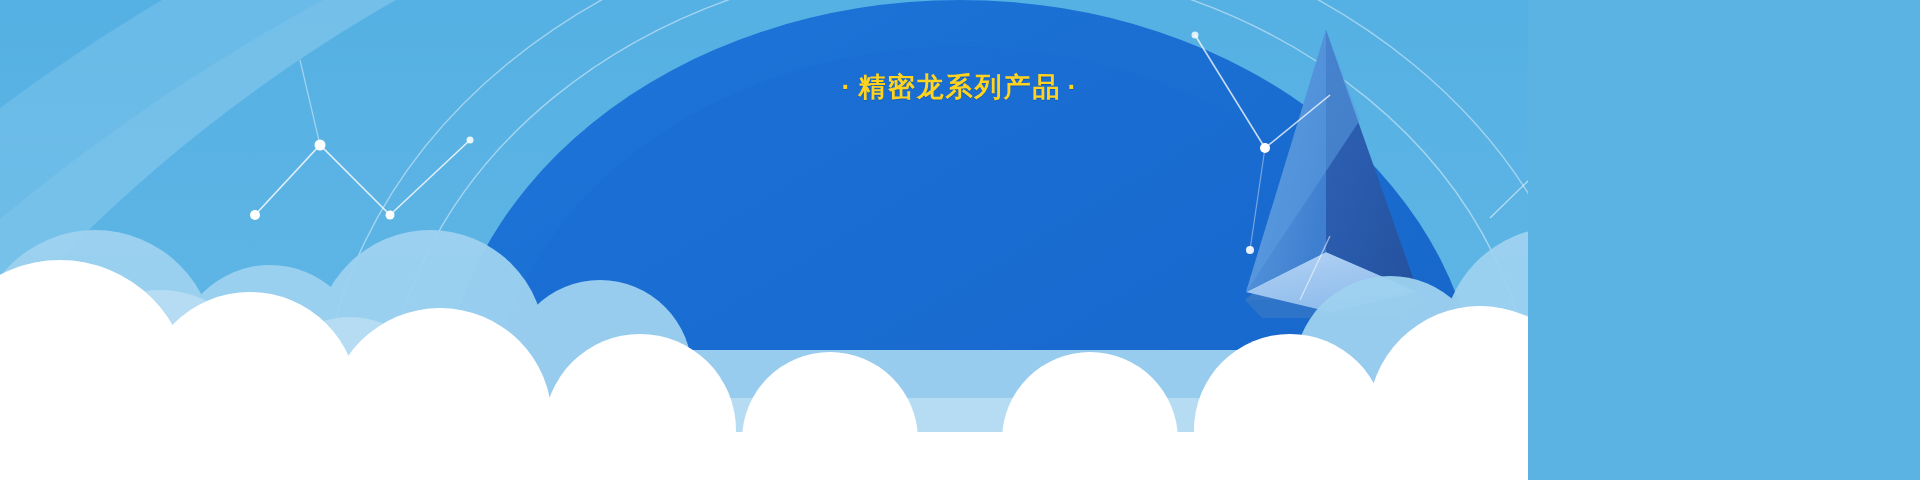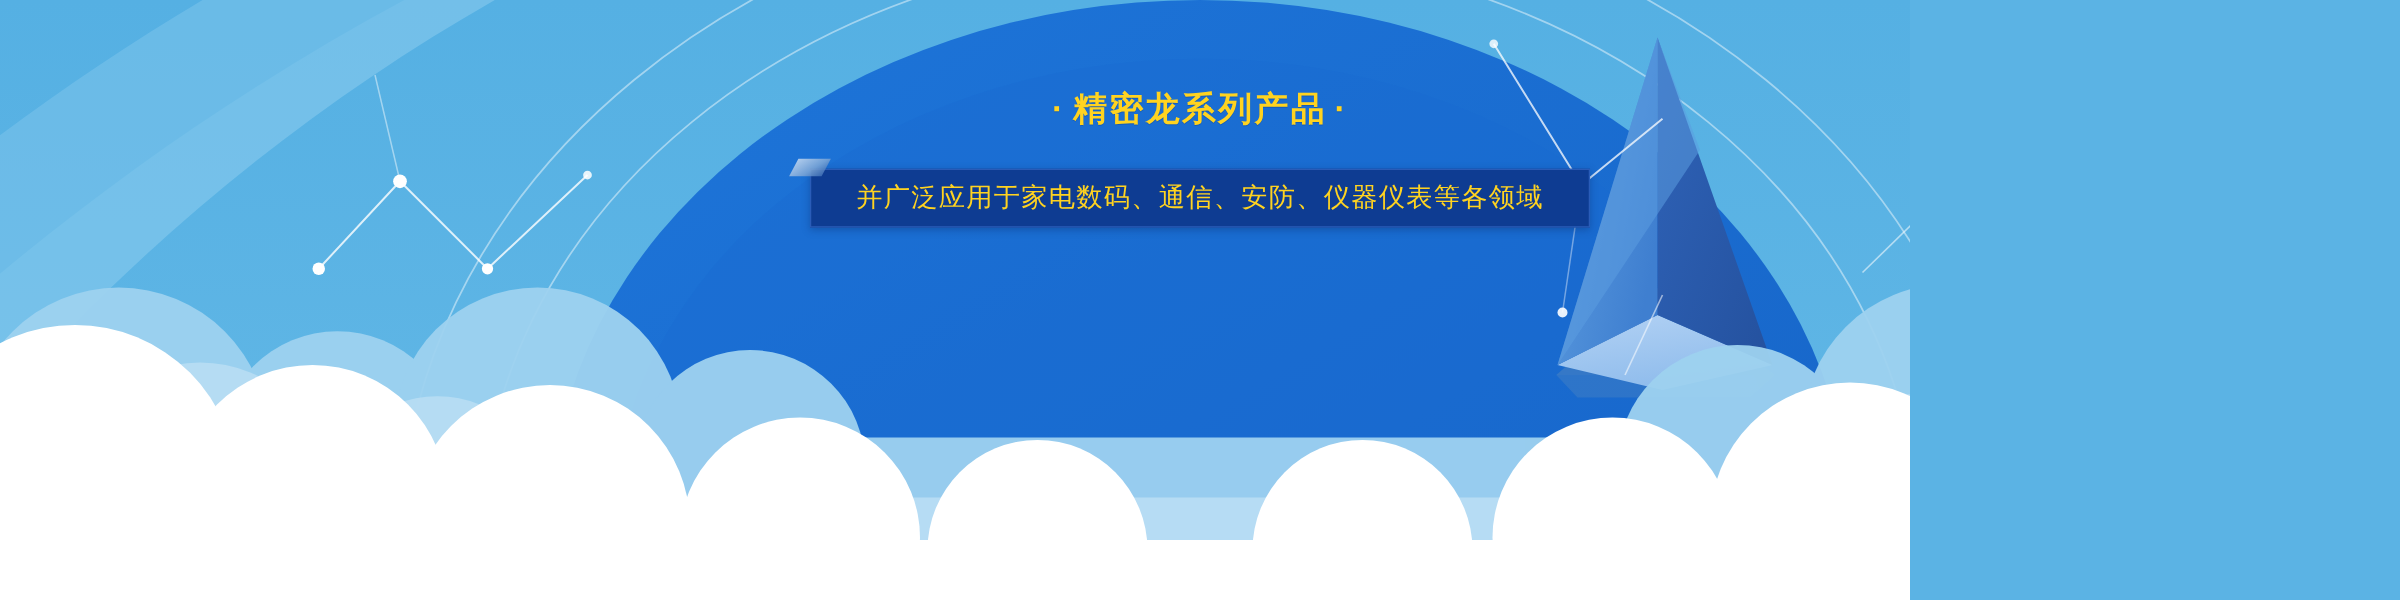--- a/index.html
+++ b/index.html
@@ -224,18 +224,15 @@
     </g>
   </svg>
 
   <div class="content">
 
     <div class="eyebrow">
       <span class="dot-glyph">·</span><span>精密龙系列产品</span><span class="dot-glyph">·</span>
     </div>
 
 
-    <div class="subbar">
-      <div class="subbar-text">并广泛应用于家电数码、通信、安防、仪器仪表等各领域</div>
-    </div>
 
   </div>
 </div>
 
 </body></html>

